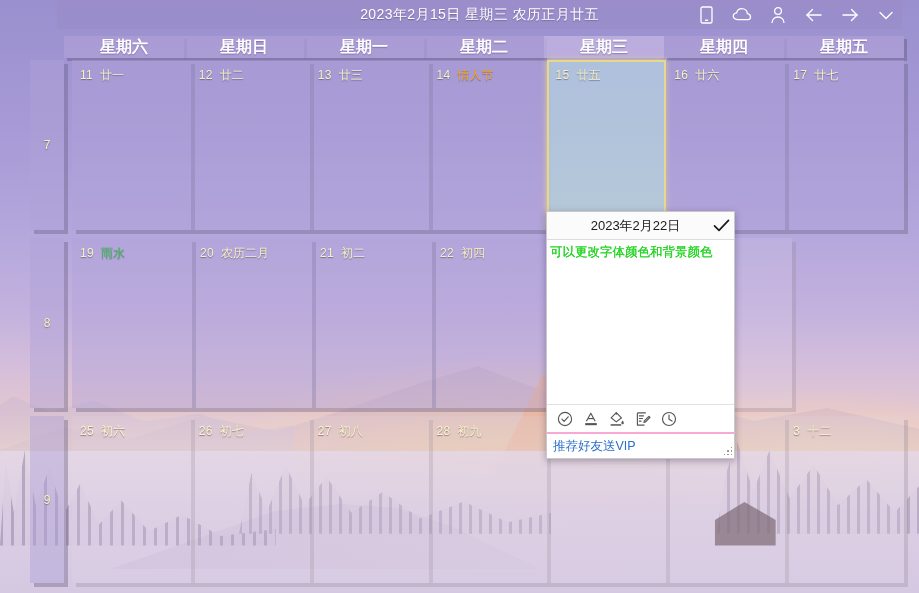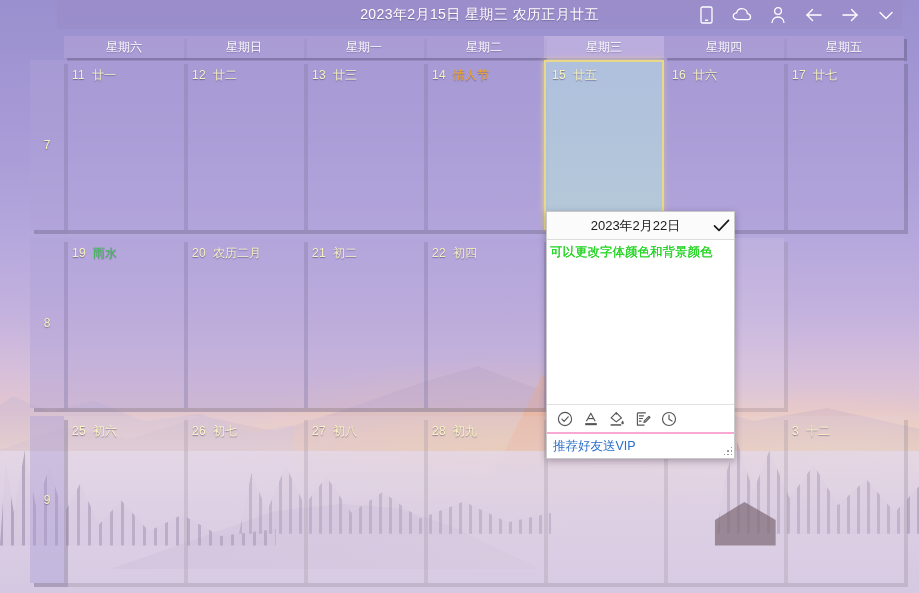--- a/index.html
+++ b/index.html
@@ -115,22 +115,23 @@
   
   #weekhead {
     position: absolute; left: 64px; top: 36px; width: 840px; height: 22px;
     display: flex; gap: 0;
   }
   #weekhead .wh {
     width: 120px; height: 22px; margin-right: 0;
     background: rgba(172,158,214,0.80);
     box-shadow: 3px 3px 0 rgba(96,88,124,0.45);
     display: flex; align-items: center; justify-content: center;
-    font-size: 12px; color: #ffffff;
+    font-size: 16px; color: #ffffff;
     text-shadow: 0 1px 1px rgba(70,58,110,0.4);
+    font-weight: bold;
   }
   #weekhead .wh.sel {
     background: rgba(192,178,224,0.85);
     box-shadow: none;
   }
 
   
   #weeknums {
     position: absolute; left: 30px; top: 60px; width: 34px; height: 533px;
   }
@@ -141,21 +142,21 @@
     font-size: 12px; color: #f7f2b8;
     text-shadow: 0 1px 1px rgba(70,58,110,0.5);
   }
   #weeknums .wn:nth-child(1) { height: 170px; margin-bottom: 8px; }
   #weeknums .wn:nth-child(2) { height: 170px; margin-bottom: 8px; }
   #weeknums .wn:nth-child(3) { height: 167px; }
 
   #grid {
     position: absolute; left: 64px; top: 60px; width: 840px; height: 533px;
   }
-  .wkrow { display: flex; height: 170px; margin-bottom: 8px; }
+  .wkrow { display: flex; height: 170px; margin-bottom: 8px; padding-left: 8px; }
   .wkrow:last-child { height: 167px; margin-bottom: 12px; }
   .daycell {
     width: 120px; height: 100%;
     background: rgba(176,162,216,0.42);
     box-shadow: 4px 4px 0 rgba(104,96,132,0.38);
     padding: 5px 0 0 8px;
     position: relative;
   }
   .daycell.photo { background: rgba(226,214,232,0.18); box-shadow: 4px 4px 0 rgba(148,136,150,0.30); }
   .daycell.today {

